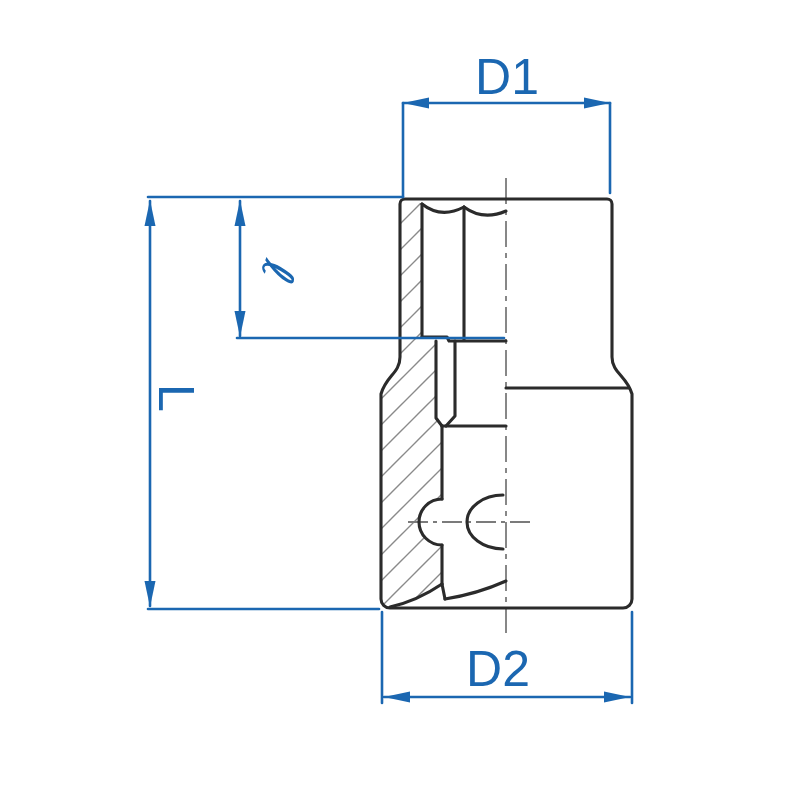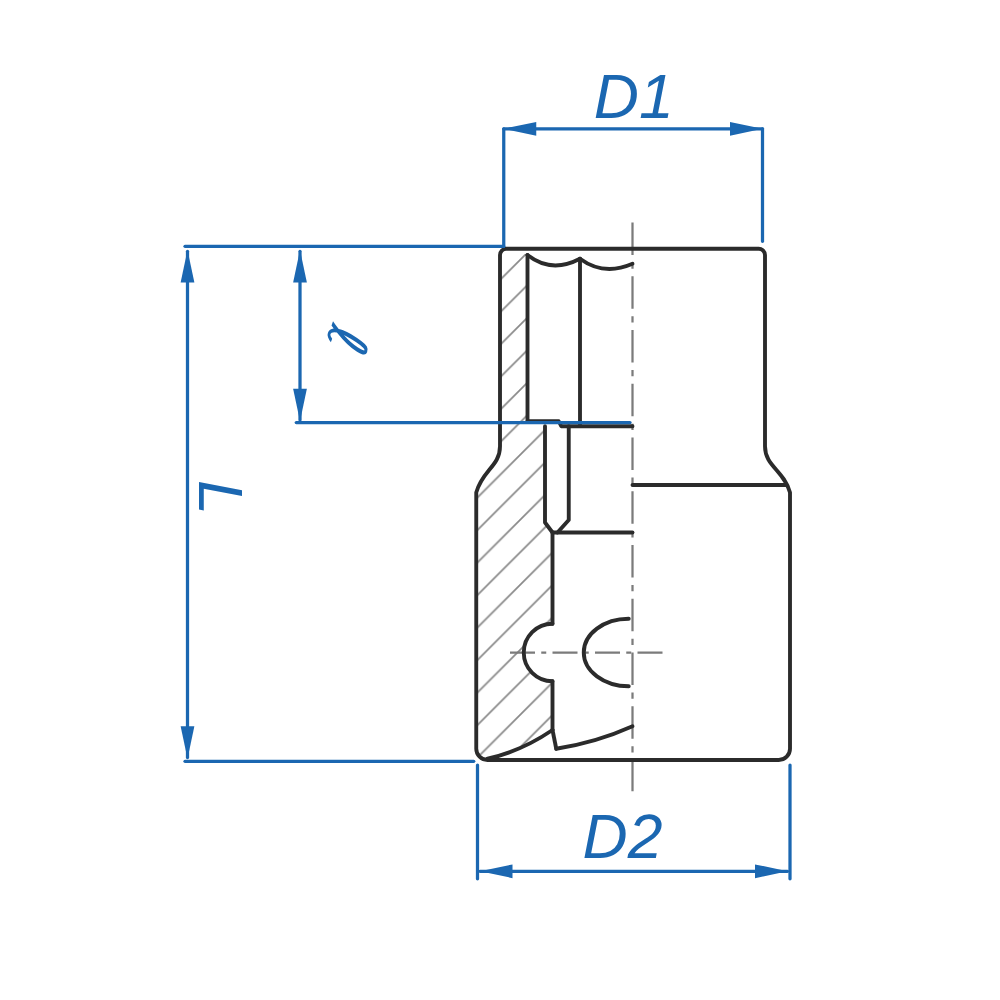--- a/index.html
+++ b/index.html
@@ -2,21 +2,21 @@
 <html><head>
 <meta charset="utf-8">
 <style>
   html,body{margin:0;padding:0;}
   body{
     width:800px;height:800px;
     background:#ffffff;
     font-family:"Liberation Sans", sans-serif;
     overflow:hidden;
   }
-  .stage{position:relative;width:800px;height:604px;font-style:italic;}
+  .stage{position:relative;width:800px;height:604px;}
   svg{display:block;}
   text{font-family:"Liberation Sans", sans-serif;}
   text.script-ell{font-family:"DejaVu Sans", sans-serif;}
 </style>
 </head>
 <body>
 
 <div class="stage">
 <svg width="800" height="800" viewBox="0 0 800 800">
 

